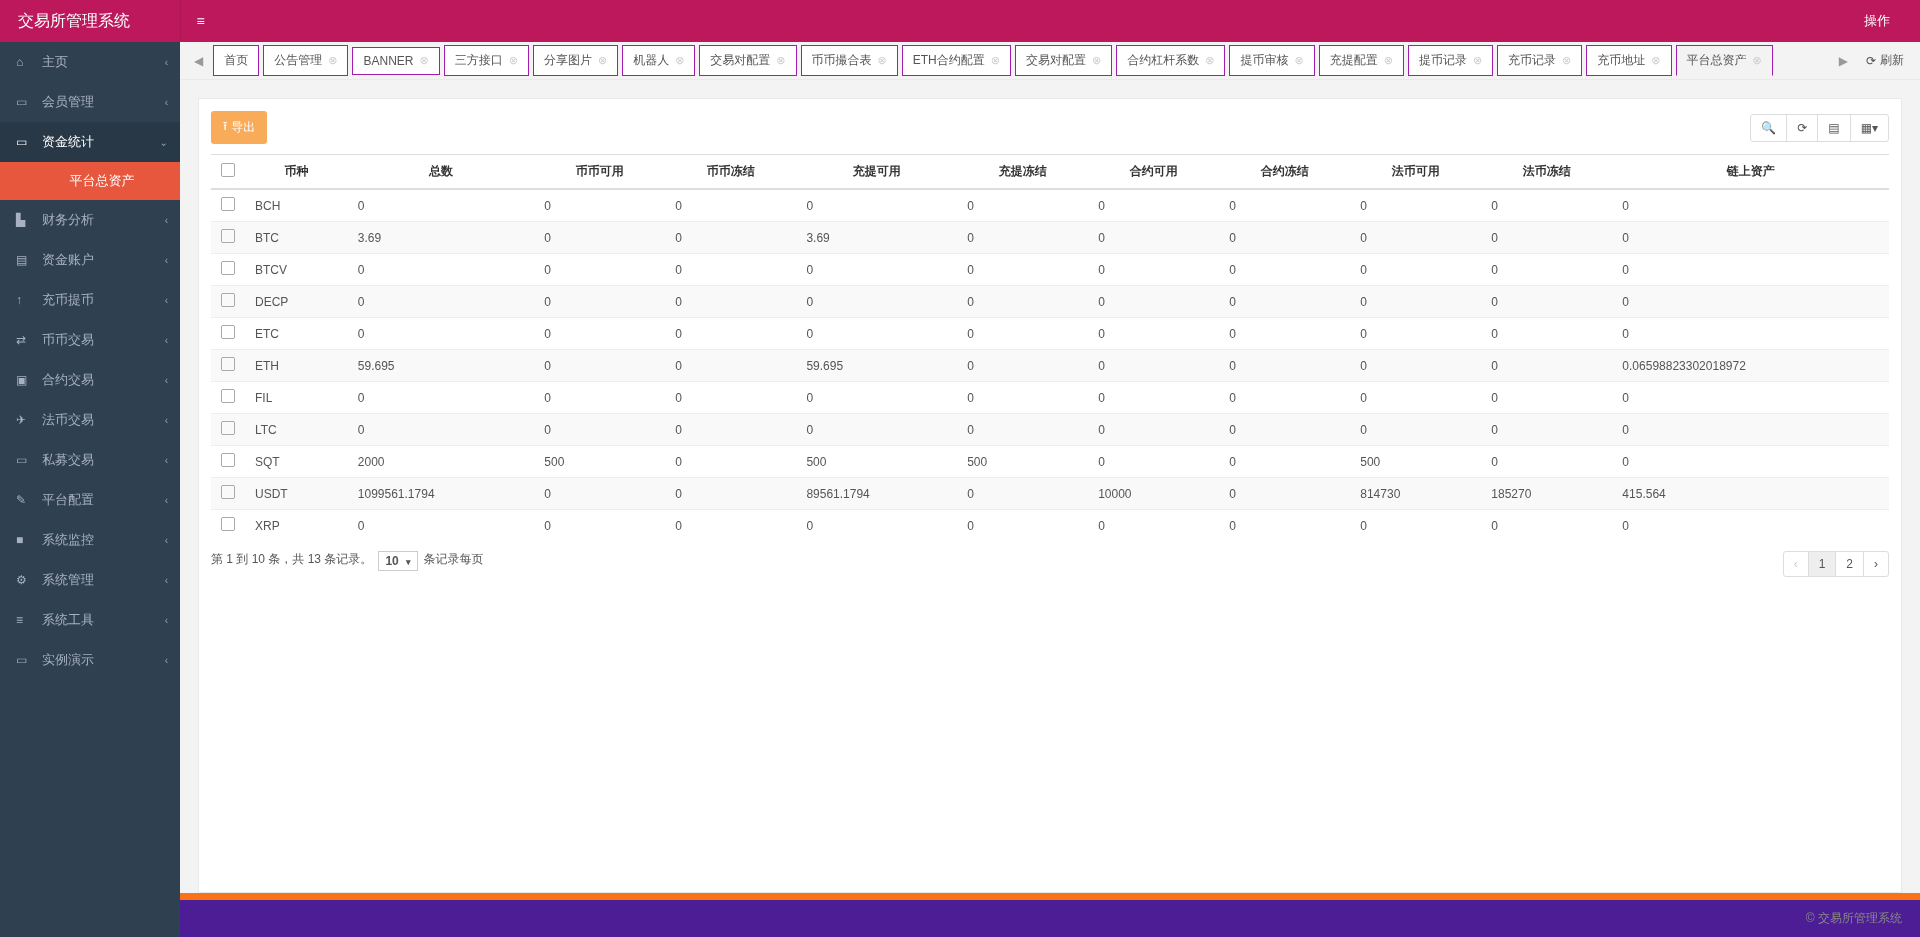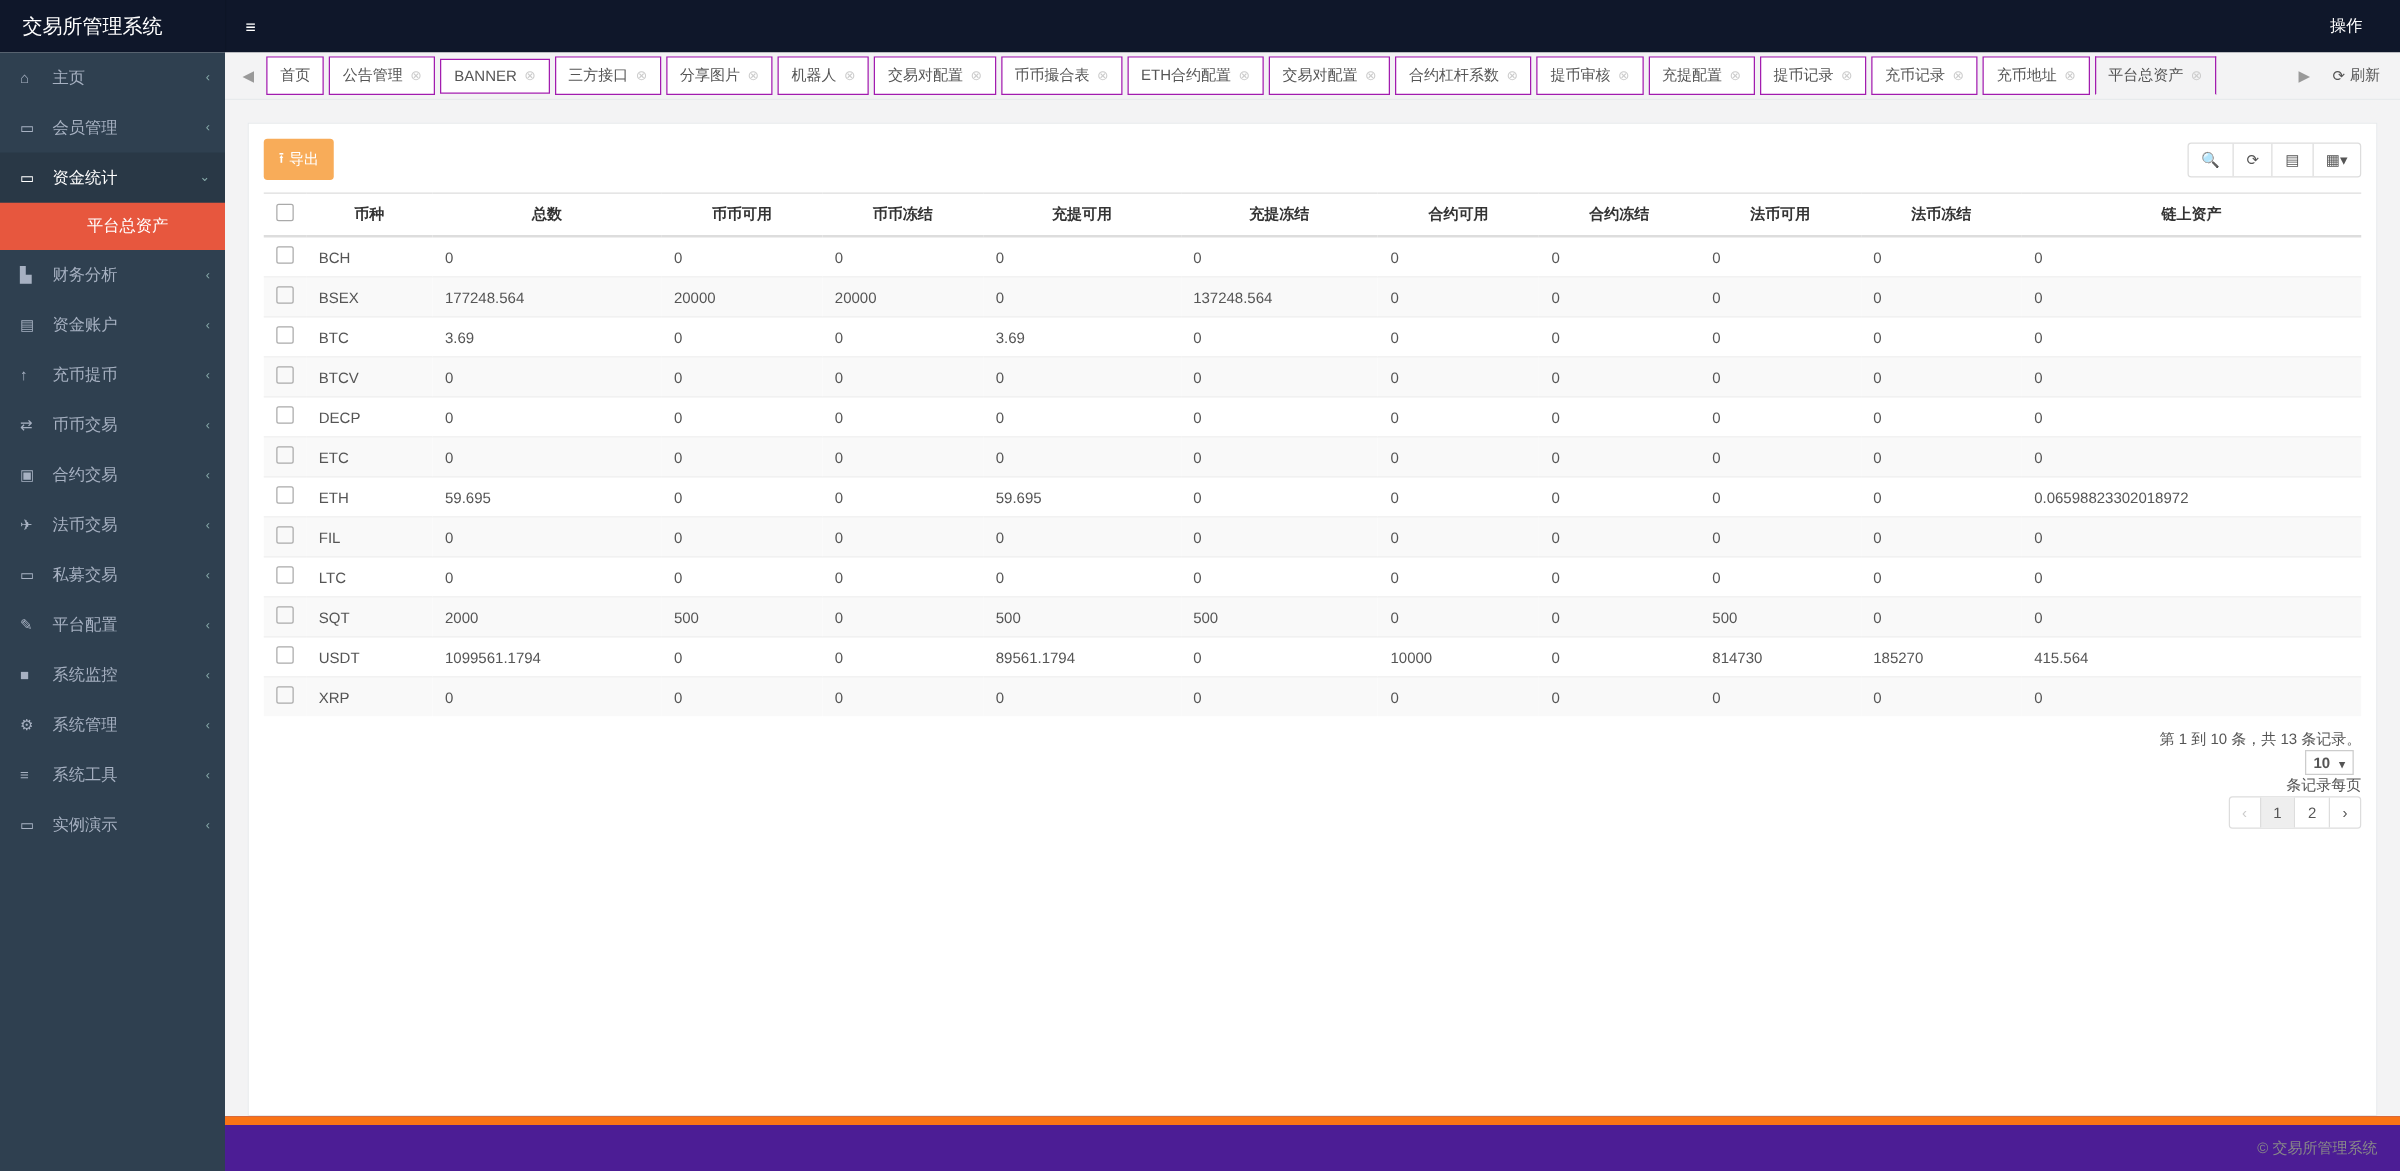--- a/index.html
+++ b/index.html
@@ -1,18 +1,18 @@
 <!DOCTYPE html>
 <html><head>
 <meta charset="utf-8">
 <style>
 * { margin: 0; padding: 0; box-sizing: border-box; }
 body { font-family: "Helvetica Neue", Arial, sans-serif; font-size: 13px; color: #333; background: #f3f3f4; overflow: hidden; }
 .app { display: flex; height: 100vh; flex-direction: column; }
-.topbar { height: 42px; background: #0f172a; color: #fff; display: flex; align-items: center; }
+.topbar { height: 42px; background: #be185d; color: #fff; display: flex; align-items: center; }
 .brand { width: 180px; padding-left: 18px; font-size: 16px; font-weight: 500; display: flex; align-items: center; height: 100%; }
 .hamburger { width: 40px; text-align: center; cursor: pointer; font-size: 14px; border-left: 1px solid rgba(0,0,0,0.08); height: 100%; display: flex; align-items: center; justify-content: center; }
 .topbar .spacer { flex: 1; }
 .topbar .op { padding-right: 30px; cursor: pointer; font-size: 13px; }
 .main { flex: 1; display: flex; min-height: 0; }
 .sidebar { width: 180px; background: #2f4050; color: #a7b1c2; overflow-y: auto; }
 .sidebar .item { display: flex; align-items: center; padding: 11px 16px; cursor: pointer; font-size: 13px; position: relative; }
 .sidebar .item .ico { width: 18px; margin-right: 8px; font-size: 12px; }
 .sidebar .item .chev { position: absolute; right: 12px; font-size: 10px; color: #8aa; }
 .sidebar .item.open { background: #293846; color: #fff; }
@@ -34,21 +34,21 @@
 .toolbar .spacer { flex: 1; }
 .tool-icons { display: flex; border: 1px solid #ddd; border-radius: 3px; }
 .tool-icons .ti { padding: 6px 10px; border-left: 1px solid #ddd; cursor: pointer; color: #555; font-size: 12px; }
 .tool-icons .ti:first-child { border-left: none; }
 table { width: 100%; border-collapse: collapse; font-size: 12px; }
 thead th { text-align: center; padding: 8px 10px; border-top: 1px solid #ddd; border-bottom: 2px solid #ddd; color: #333; font-weight: 600; background: #fff; }
 tbody td { padding: 7px 10px; border-top: 1px solid #eee; color: #555; }
 tbody tr:nth-child(even) { background: #f9f9f9; }
 tbody tr:nth-child(odd) { background: #fff; }
 .cb { width: 14px; height: 14px; border: 1px solid #aaa; border-radius: 2px; display: inline-block; }
-.pager-row { display: flex; align-items: flex-end; padding: 10px 0; font-size: 12px; color: #555; flex-direction: column; }
+.pager-row { display: flex; align-items: flex-start; padding: 10px 0; font-size: 12px; color: #555; }
 .pager-row .sel { margin: 0 6px; border: 1px solid #ccc; padding: 2px 6px; background: #fff; cursor: pointer; font-weight: bold; }
 .pager-row .spacer { flex: 1; }
 .pagination { display: flex; border: 1px solid #ddd; border-radius: 3px; }
 .pagination .pg { padding: 5px 10px; border-left: 1px solid #ddd; cursor: pointer; color: #555; }
 .pagination .pg:first-child { border-left: none; }
 .pagination .pg.active { background: #eee; }
 .pagination .pg.disabled { color: #ccc; cursor: default; }
 .footer { background: #4c1d95; border-top: 7px solid #f97316; padding: 10px 18px; text-align: right; font-size: 12px; color: #888; }
 </style>
 </head>
@@ -266,34 +266,20 @@
                   <td>0</td>
                   <td>0</td>
                   <td>0</td>
                   <td>0</td>
                   <td>0</td>
                   <td>0</td>
                   <td>0</td>
                 </tr>
                 <tr>
                   <td><span class="cb"></span></td>
-                  <td>BSEX</td>
-                  <td>177248.564</td>
-                  <td>20000</td>
-                  <td>20000</td>
-                  <td>0</td>
-                  <td>137248.564</td>
-                  <td>0</td>
-                  <td>0</td>
-                  <td>0</td>
-                  <td>0</td>
-                  <td>0</td>
-                </tr>
-                <tr>
-                  <td><span class="cb"></span></td>
                   <td>BTC</td>
                   <td>3.69</td>
                   <td>0</td>
                   <td>0</td>
                   <td>3.69</td>
                   <td>0</td>
                   <td>0</td>
                   <td>0</td>
                   <td>0</td>
                   <td>0</td>

